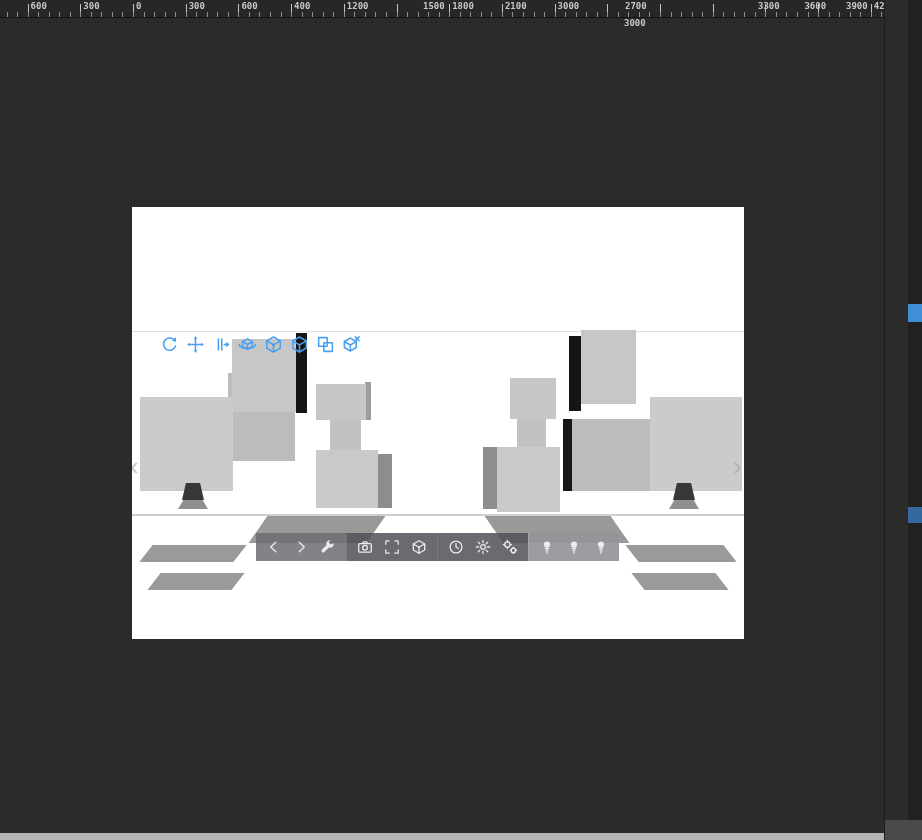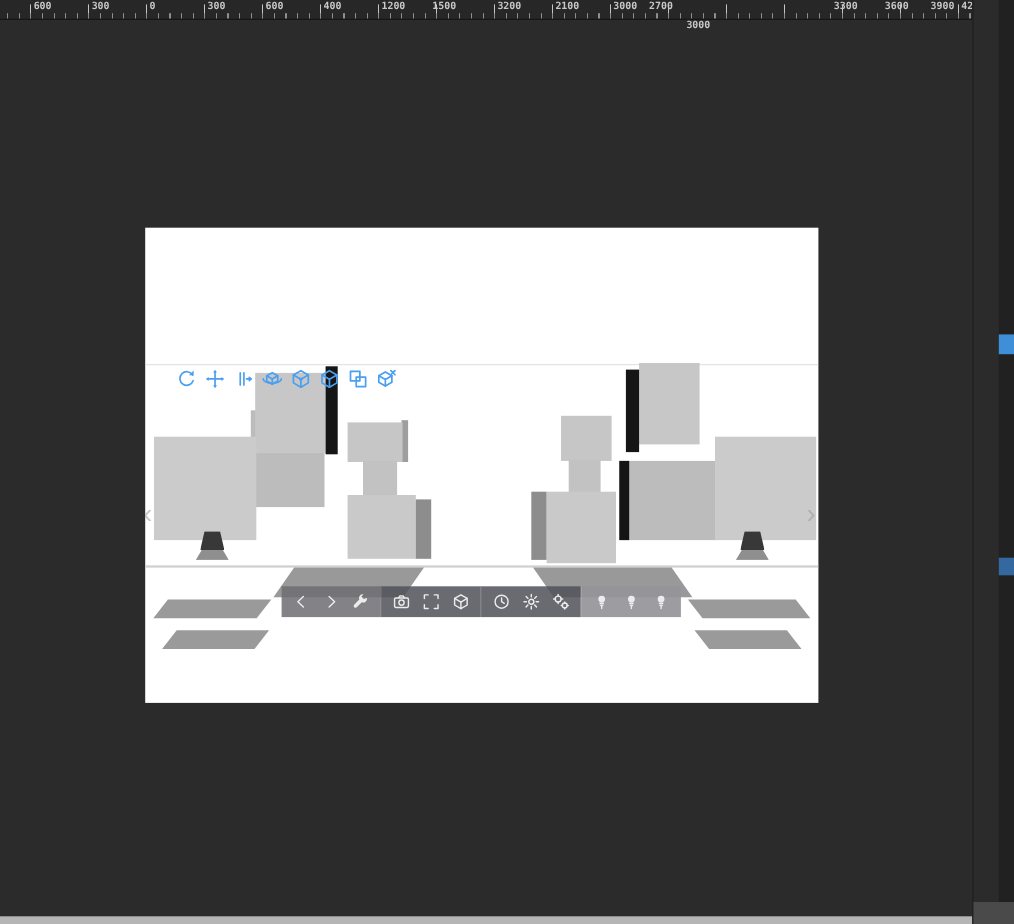--- a/index.html
+++ b/index.html
@@ -61,25 +61,25 @@
 <div class="app">
 
   <div class="ruler" id="ruler">
       <span class="ruler-label" style="left: 30.6px;">600</span>
       <span class="ruler-label" style="left: 83.3px;">300</span>
       <span class="ruler-label" style="left: 136px;">0</span>
       <span class="ruler-label" style="left: 188.7px;">300</span>
       <span class="ruler-label" style="left: 241.4px;">600</span>
       <span class="ruler-label" style="left: 294.1px;">400</span>
       <span class="ruler-label" style="left: 346.8px;">1200</span>
-      <span class="ruler-label" style="left: 393px;">1500</span>
-      <span class="ruler-label" style="left: 452.2px;">3200</span>
+      <span class="ruler-label" style="left: 423px;">1500</span>
+      <span class="ruler-label" style="left: 452.2px;">1800</span>
       <span class="ruler-label" style="left: 504.9px;">2100</span>
       <span class="ruler-label" style="left: 557.6px;">3000</span>
-      <span class="ruler-label" style="left: 590px;">2700</span>
+      <span class="ruler-label" style="left: 625px;">2700</span>
       <span class="ruler-label" style="left: 624px; margin-top: 17px;">3000</span>
       <span class="ruler-label" style="left: 758px;">3300</span>
       <span class="ruler-label" style="left: 768.4px; margin-left: 36px;">3600</span>
       <span class="ruler-label" style="left: 846px;">3900</span>
       <span class="ruler-label" style="left: 873.8px;">42</span>
     </div>
 
   <div class="canvas">
     <div class="scene">
       <div class="horizon-line"></div>

